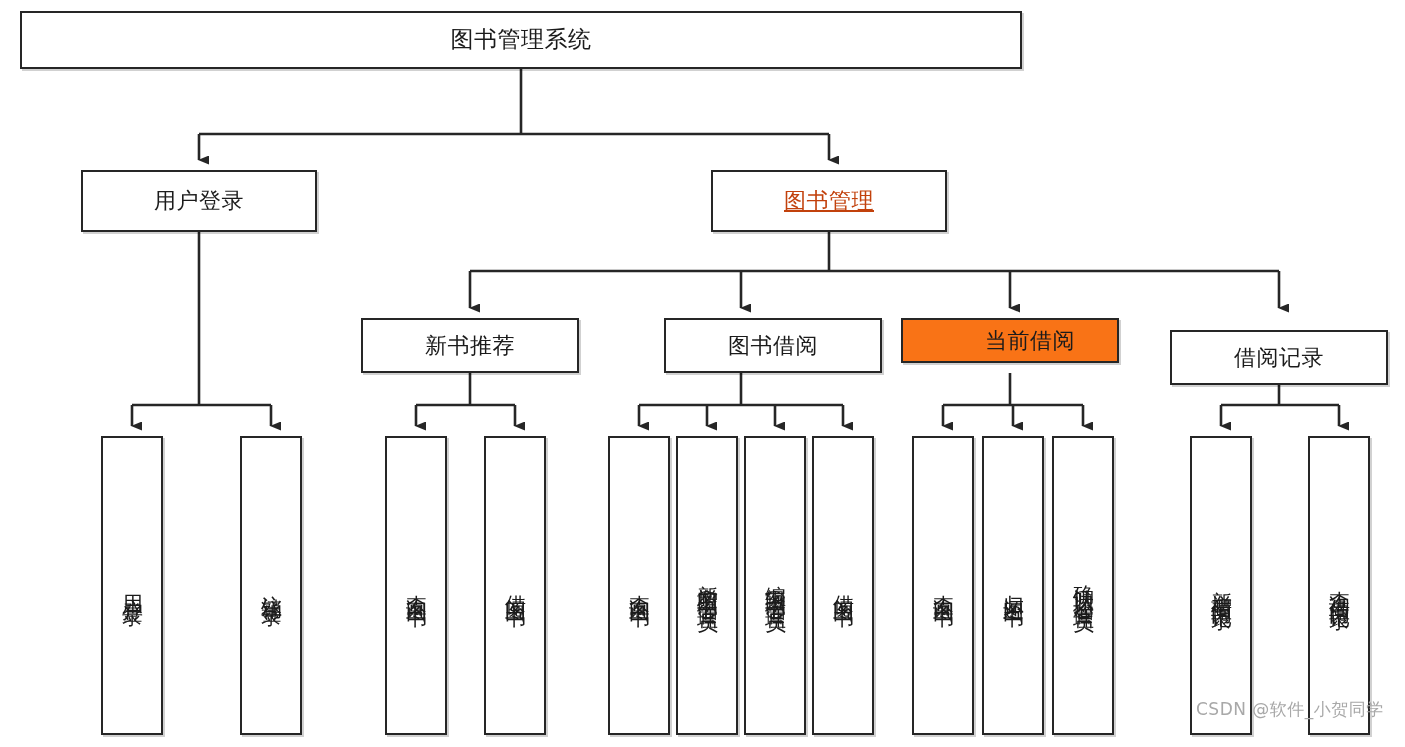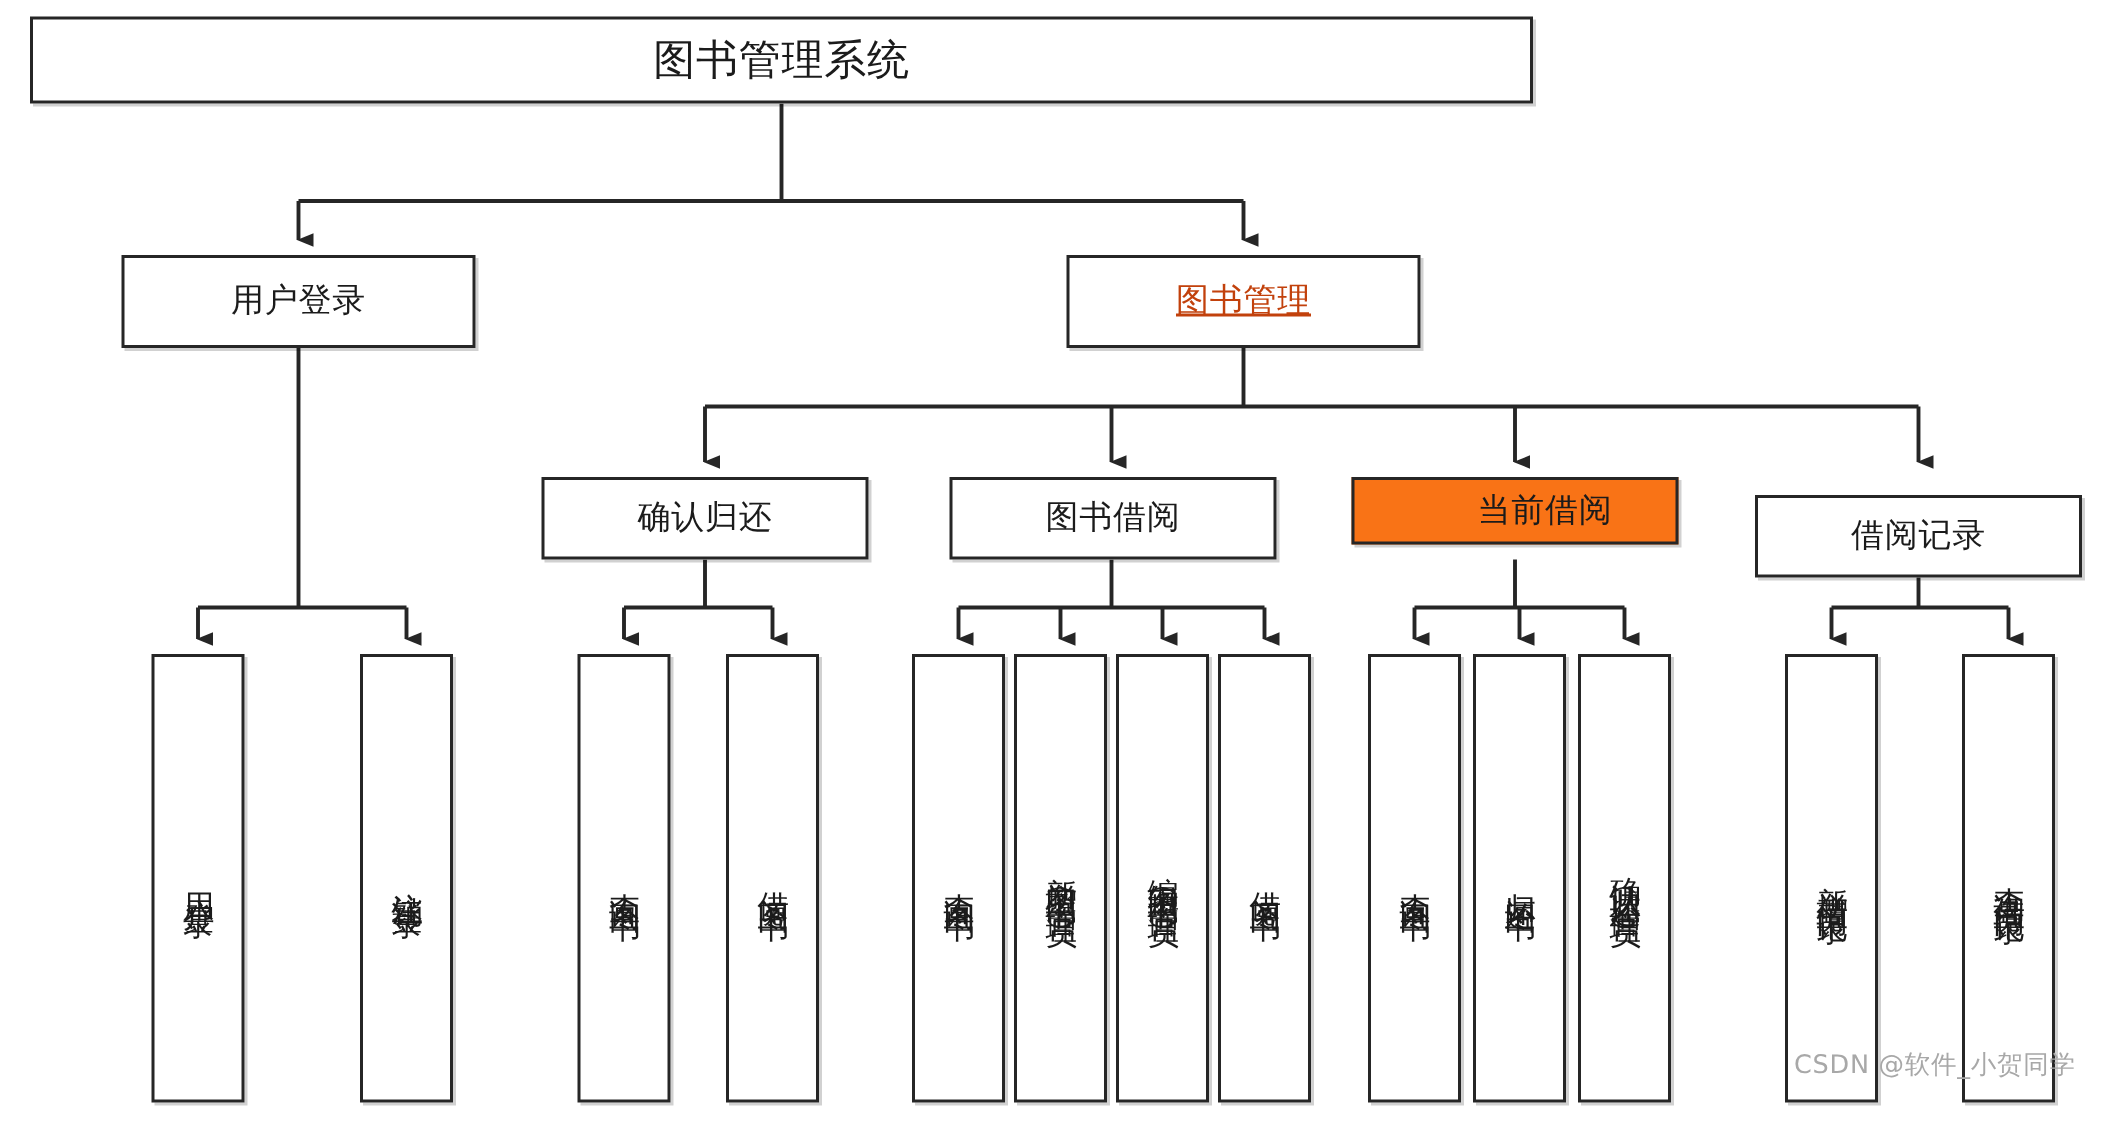--- a/index.html
+++ b/index.html
@@ -40,21 +40,21 @@
   .node-label {
     display: block;
     line-height: 1.18;
     letter-spacing: 0.5px;
     color: #1b1b1b;
   }
   .node.h .node-label {
     font-size: 22px;
   }
   .node.root .node-label {
-    font-size: 28px;
+    font-size: 23px;
   }
   
   .node.v {
     align-items: center;
     justify-content: center;
   }
   .node.v .node-label {
     writing-mode: vertical-rl;
     text-orientation: upright;
     font-size: 21px;
@@ -143,23 +143,23 @@
   </div>
 
   <div class="node h" style="left: 81px; top: 170px; width: 236px; height: 62px; border-color: rgb(38, 38, 38); background: rgb(255, 255, 255);">
     <span class="node-label" style="color: rgb(27, 27, 27);">用户登录</span>
   </div>
   <div class="node h" style="left: 711px; top: 170px; width: 236px; height: 62px; border-color: rgb(38, 38, 38); background: rgb(255, 255, 255);">
     <span class="node-label" style="color: #c2410c; text-decoration: underline;">图书管理</span>
   </div>
 
   <div class="node h" style="left: 361px; top: 318px; width: 218px; height: 55px; border-color: rgb(38, 38, 38); background: rgb(255, 255, 255);">
-    <span class="node-label" style="color: rgb(27, 27, 27);">确认归还</span>
-  </div>
-  <div class="node h" style="left: 633px; top: 318px; width: 218px; height: 55px; border-color: rgb(38, 38, 38); background: rgb(255, 255, 255);">
+    <span class="node-label" style="color: rgb(27, 27, 27);">新书推荐</span>
+  </div>
+  <div class="node h" style="left: 664px; top: 318px; width: 218px; height: 55px; border-color: rgb(38, 38, 38); background: rgb(255, 255, 255);">
     <span class="node-label" style="color: rgb(27, 27, 27);">图书借阅</span>
   </div>
   <div class="node h" style="left: 901px; top: 318px; width: 218px; height: 45px; border-color: rgb(38, 38, 38); background: #f97316; padding-left: 40px;">
     <span class="node-label" style="color: rgb(27, 27, 27);">当前借阅</span>
   </div>
   <div class="node h" style="left: 1170px; top: 330px; width: 218px; height: 55px; border-color: rgb(38, 38, 38); background: rgb(255, 255, 255);">
     <span class="node-label" style="color: rgb(27, 27, 27);">借阅记录</span>
   </div>
 
   <div class="node v" style="left: 101px; top: 436px; width: 62px; height: 299px; border-color: rgb(38, 38, 38); background: rgb(255, 255, 255);">

